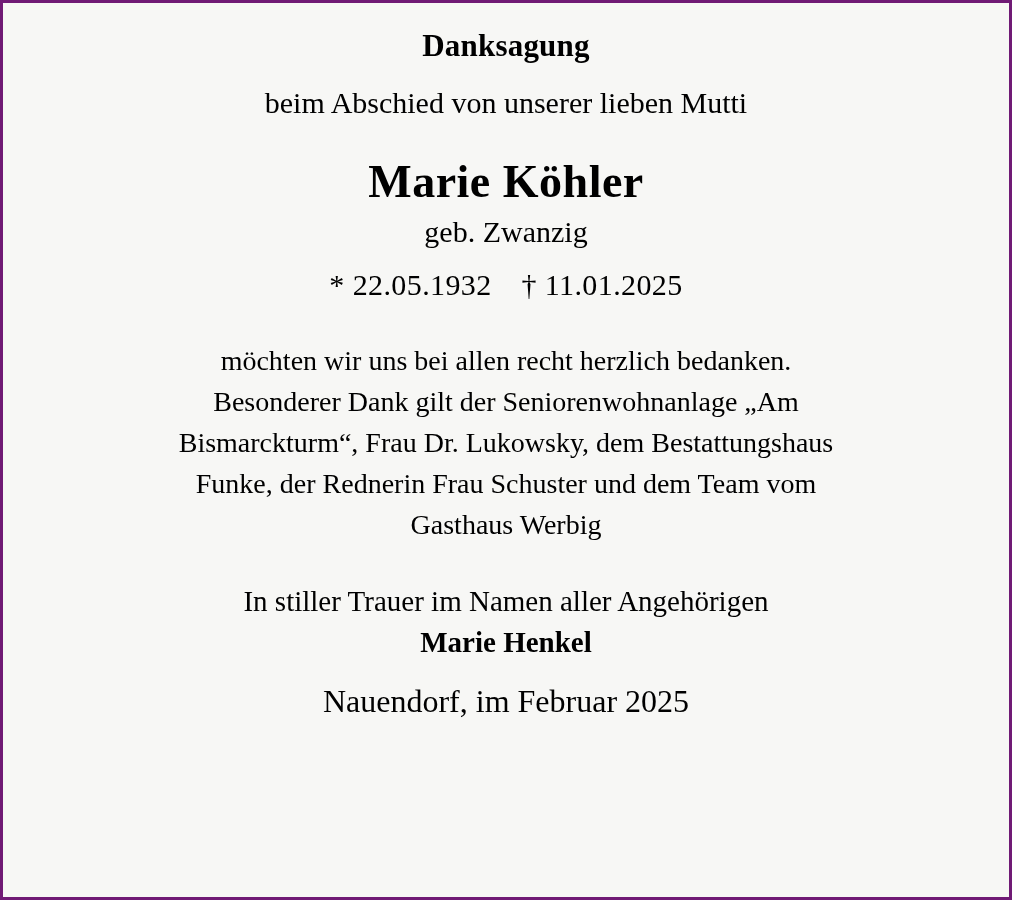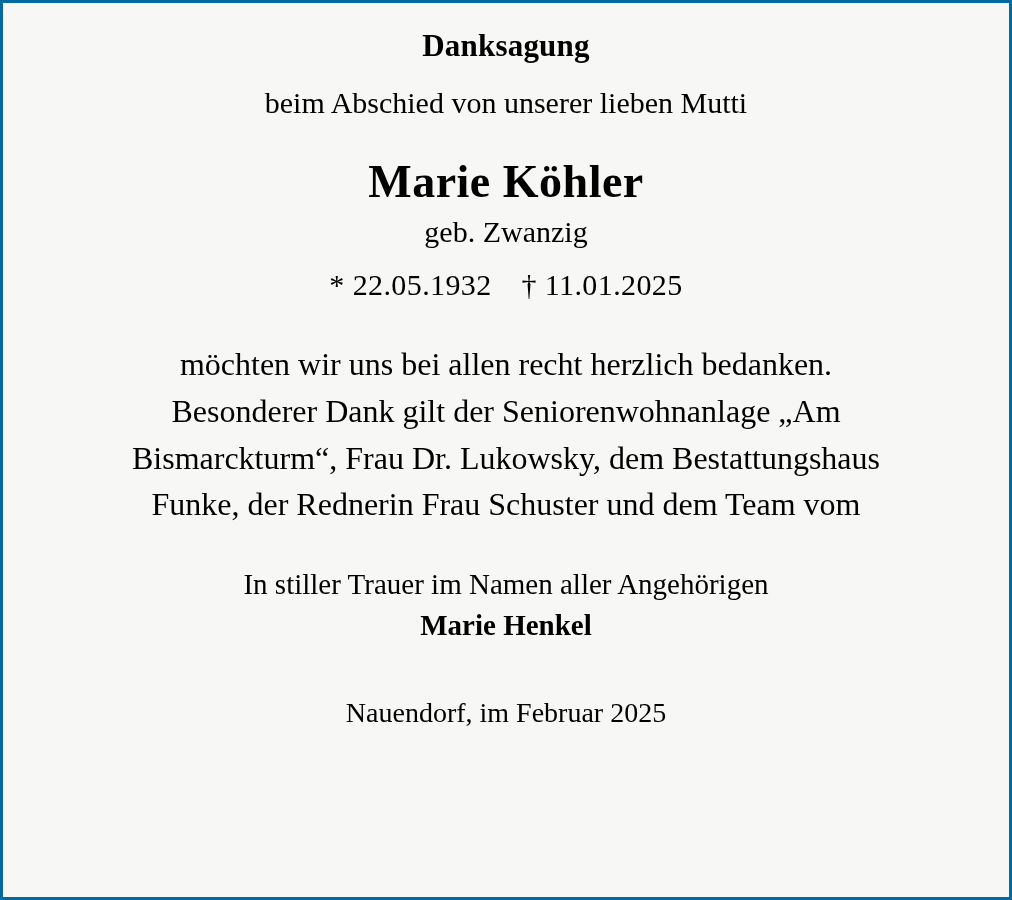--- a/index.html
+++ b/index.html
@@ -11,21 +11,21 @@
     width: 1012px;
     height: 900px;
     font-family: "Liberation Serif", serif;
     color: #000000;
     overflow: hidden;
   }
   .notice {
     box-sizing: border-box;
     width: 1012px;
     height: 900px;
-    border: 3px solid #0369a1;
+    border: 3px solid #701a75;
     background: #f7f7f5;
     padding: 26px 30px 18px 30px;
     display: flex;
     flex-direction: column;
     align-items: center;
     text-align: center;
   }
   .headline {
     font-size: 31px;
     font-weight: bold;
@@ -57,43 +57,43 @@
   .dates {
     font-size: 30px;
     line-height: 1.25;
     letter-spacing: 0.4px;
   }
   .dates .sep {
     display: inline-block;
     width: 14px;
   }
   .thanks {
-    font-size: 32px;
+    font-size: 28px;
     line-height: 1.46;
     margin-top: 38px;
     max-width: 960px;
   }
   .thanks span {
     display: block;
   }
   .mourners-intro {
     font-size: 29px;
     line-height: 1.3;
     margin-top: 38px;
     text-align: right;
   }
   .mourner {
     font-size: 29px;
     font-weight: bold;
     line-height: 1.5;
   }
   .place {
-    font-size: 28px;
+    font-size: 32px;
     line-height: 1.3;
-    margin-top: 48px;
+    margin-top: 16px;
   }
 </style>
 </head>
 <body>
 
 <div class="notice">
 
   <div class="headline">Danksagung</div>
 
   <div class="intro">
@@ -108,20 +108,21 @@
     <span>* 22.05.1932</span>
     <span class="sep"></span>
     <span>† 11.01.2025</span>
   </div>
 
   <div class="thanks">
     <span>möchten wir uns bei allen recht herzlich bedanken.</span>
     <span>Besonderer Dank gilt der Seniorenwohnanlage „Am</span>
     <span>Bismarckturm“, Frau Dr. Lukowsky, dem Bestattungshaus</span>
     <span>Funke, der Rednerin Frau Schuster und dem Team vom</span>
+    <span>Gasthaus Werbig</span>
   </div>
 
   <div class="mourners-intro">In stiller Trauer im Namen aller Angehörigen</div>
   <div class="mourner">Marie Henkel</div>
 
   <div class="place">Nauendorf, im Februar 2025</div>
 
 </div>
 
 </body></html>

